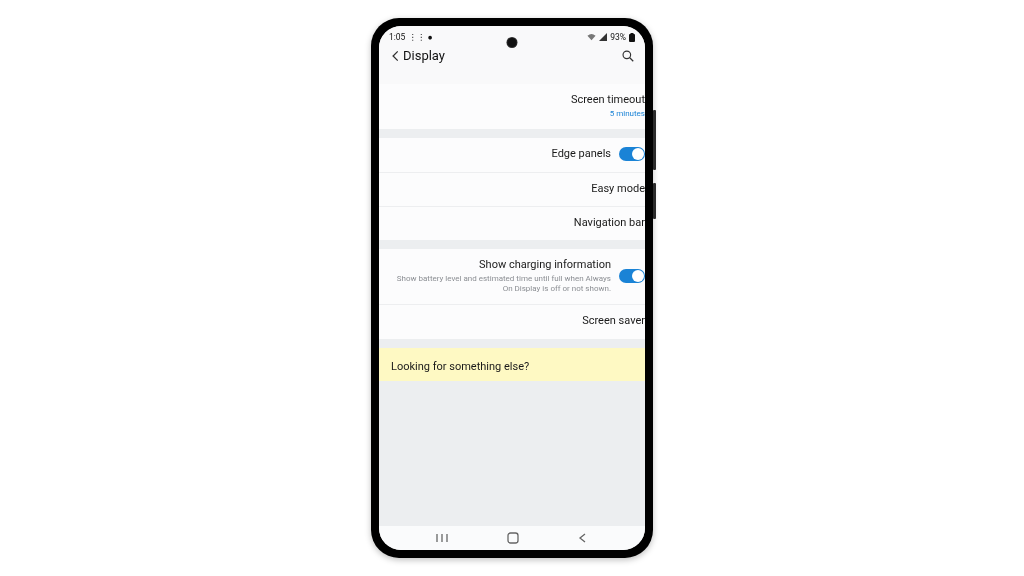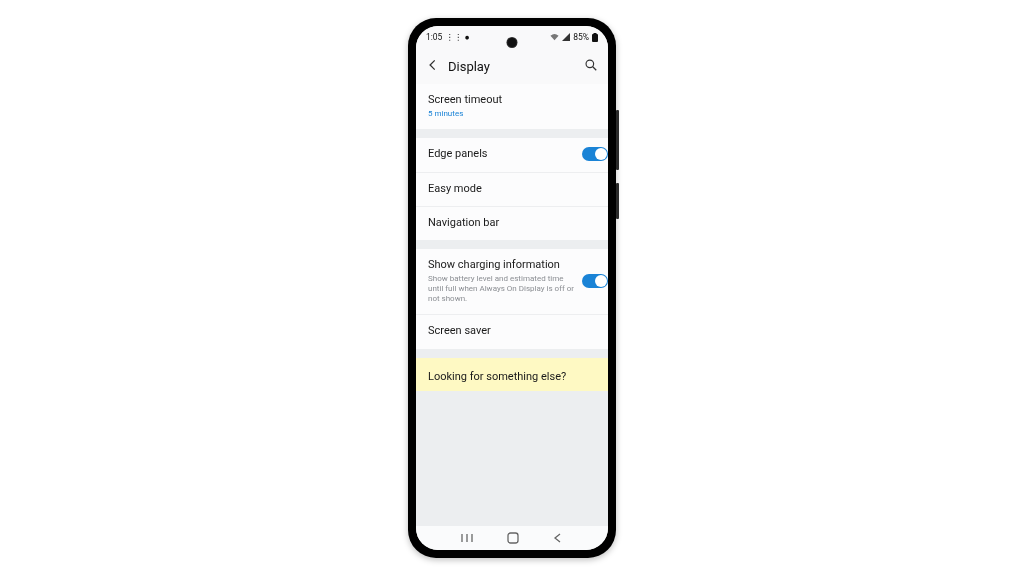--- a/index.html
+++ b/index.html
@@ -7,21 +7,21 @@
     width: 1024px;
     height: 576px;
     background: #ffffff;
     font-family: -apple-system, BlinkMacSystemFont, "Segoe UI", Roboto, Arial, sans-serif;
     display: flex;
     align-items: center;
     justify-content: center;
     overflow: hidden;
   }
   .phone {
-    width: 208px;
+    width: 282px;
     height: 540px;
     background: #000;
     border-radius: 28px;
     padding: 8px;
     position: relative;
     box-shadow: 0 2px 6px rgba(0,0,0,0.25);
   }
   .screen {
     width: 100%;
     height: 100%;
@@ -69,24 +69,24 @@
     display: flex;
     align-items: center;
     gap: 3px;
   }
   .statusbar svg { display: block; }
 
   
   .header {
     height: 36px;
     display: flex;
-    align-items: center;
+    align-items: flex-start;
     padding: 0 10px;
     background: #f9f9fa;
-    gap: 8px;
+    gap: 0;
   }
   .header .title {
     font-size: 13px;
     color: #111;
     flex: 1;
   }
 
   
   .content {
     flex: 1;
@@ -96,20 +96,21 @@
   .group {
     background: #fcfcfd;
     margin-bottom: 9px;
   }
   .row {
     padding: 9px 0 10px 12px;
     display: flex;
     align-items: center;
     gap: 8px;
     border-top: 1px solid #edeef0;
+    text-align: right;
   }
   .row:first-child { border-top: none; }
   .row .txt {
     flex: 1;
     min-width: 0;
   }
   .row .label {
     font-size: 11px;
     color: #1a1a1a;
     line-height: 1.3;
@@ -182,21 +183,21 @@
         <span>
           <svg width="9" height="8" viewBox="0 0 10 8">
               <path d="M5 7.5 L0.5 2.5 Q5 -1 9.5 2.5 Z" fill="#777"></path>
             </svg>
         </span>
         <span>
           <svg width="8" height="8" viewBox="0 0 8 8">
               <path d="M0 8 L8 8 L8 0 Z" fill="#333"></path>
             </svg>
         </span>
-        <span>85%</span>
+        <span>93%</span>
         <span>
           <svg width="6" height="9" viewBox="0 0 6 9">
               <rect x="0" y="1" width="6" height="8" rx="1" fill="#111"></rect>
               <rect x="1.5" y="0" width="3" height="1.2" fill="#111"></rect>
             </svg>
         </span>
       </div>
     </div>
 
     <div class="header">

